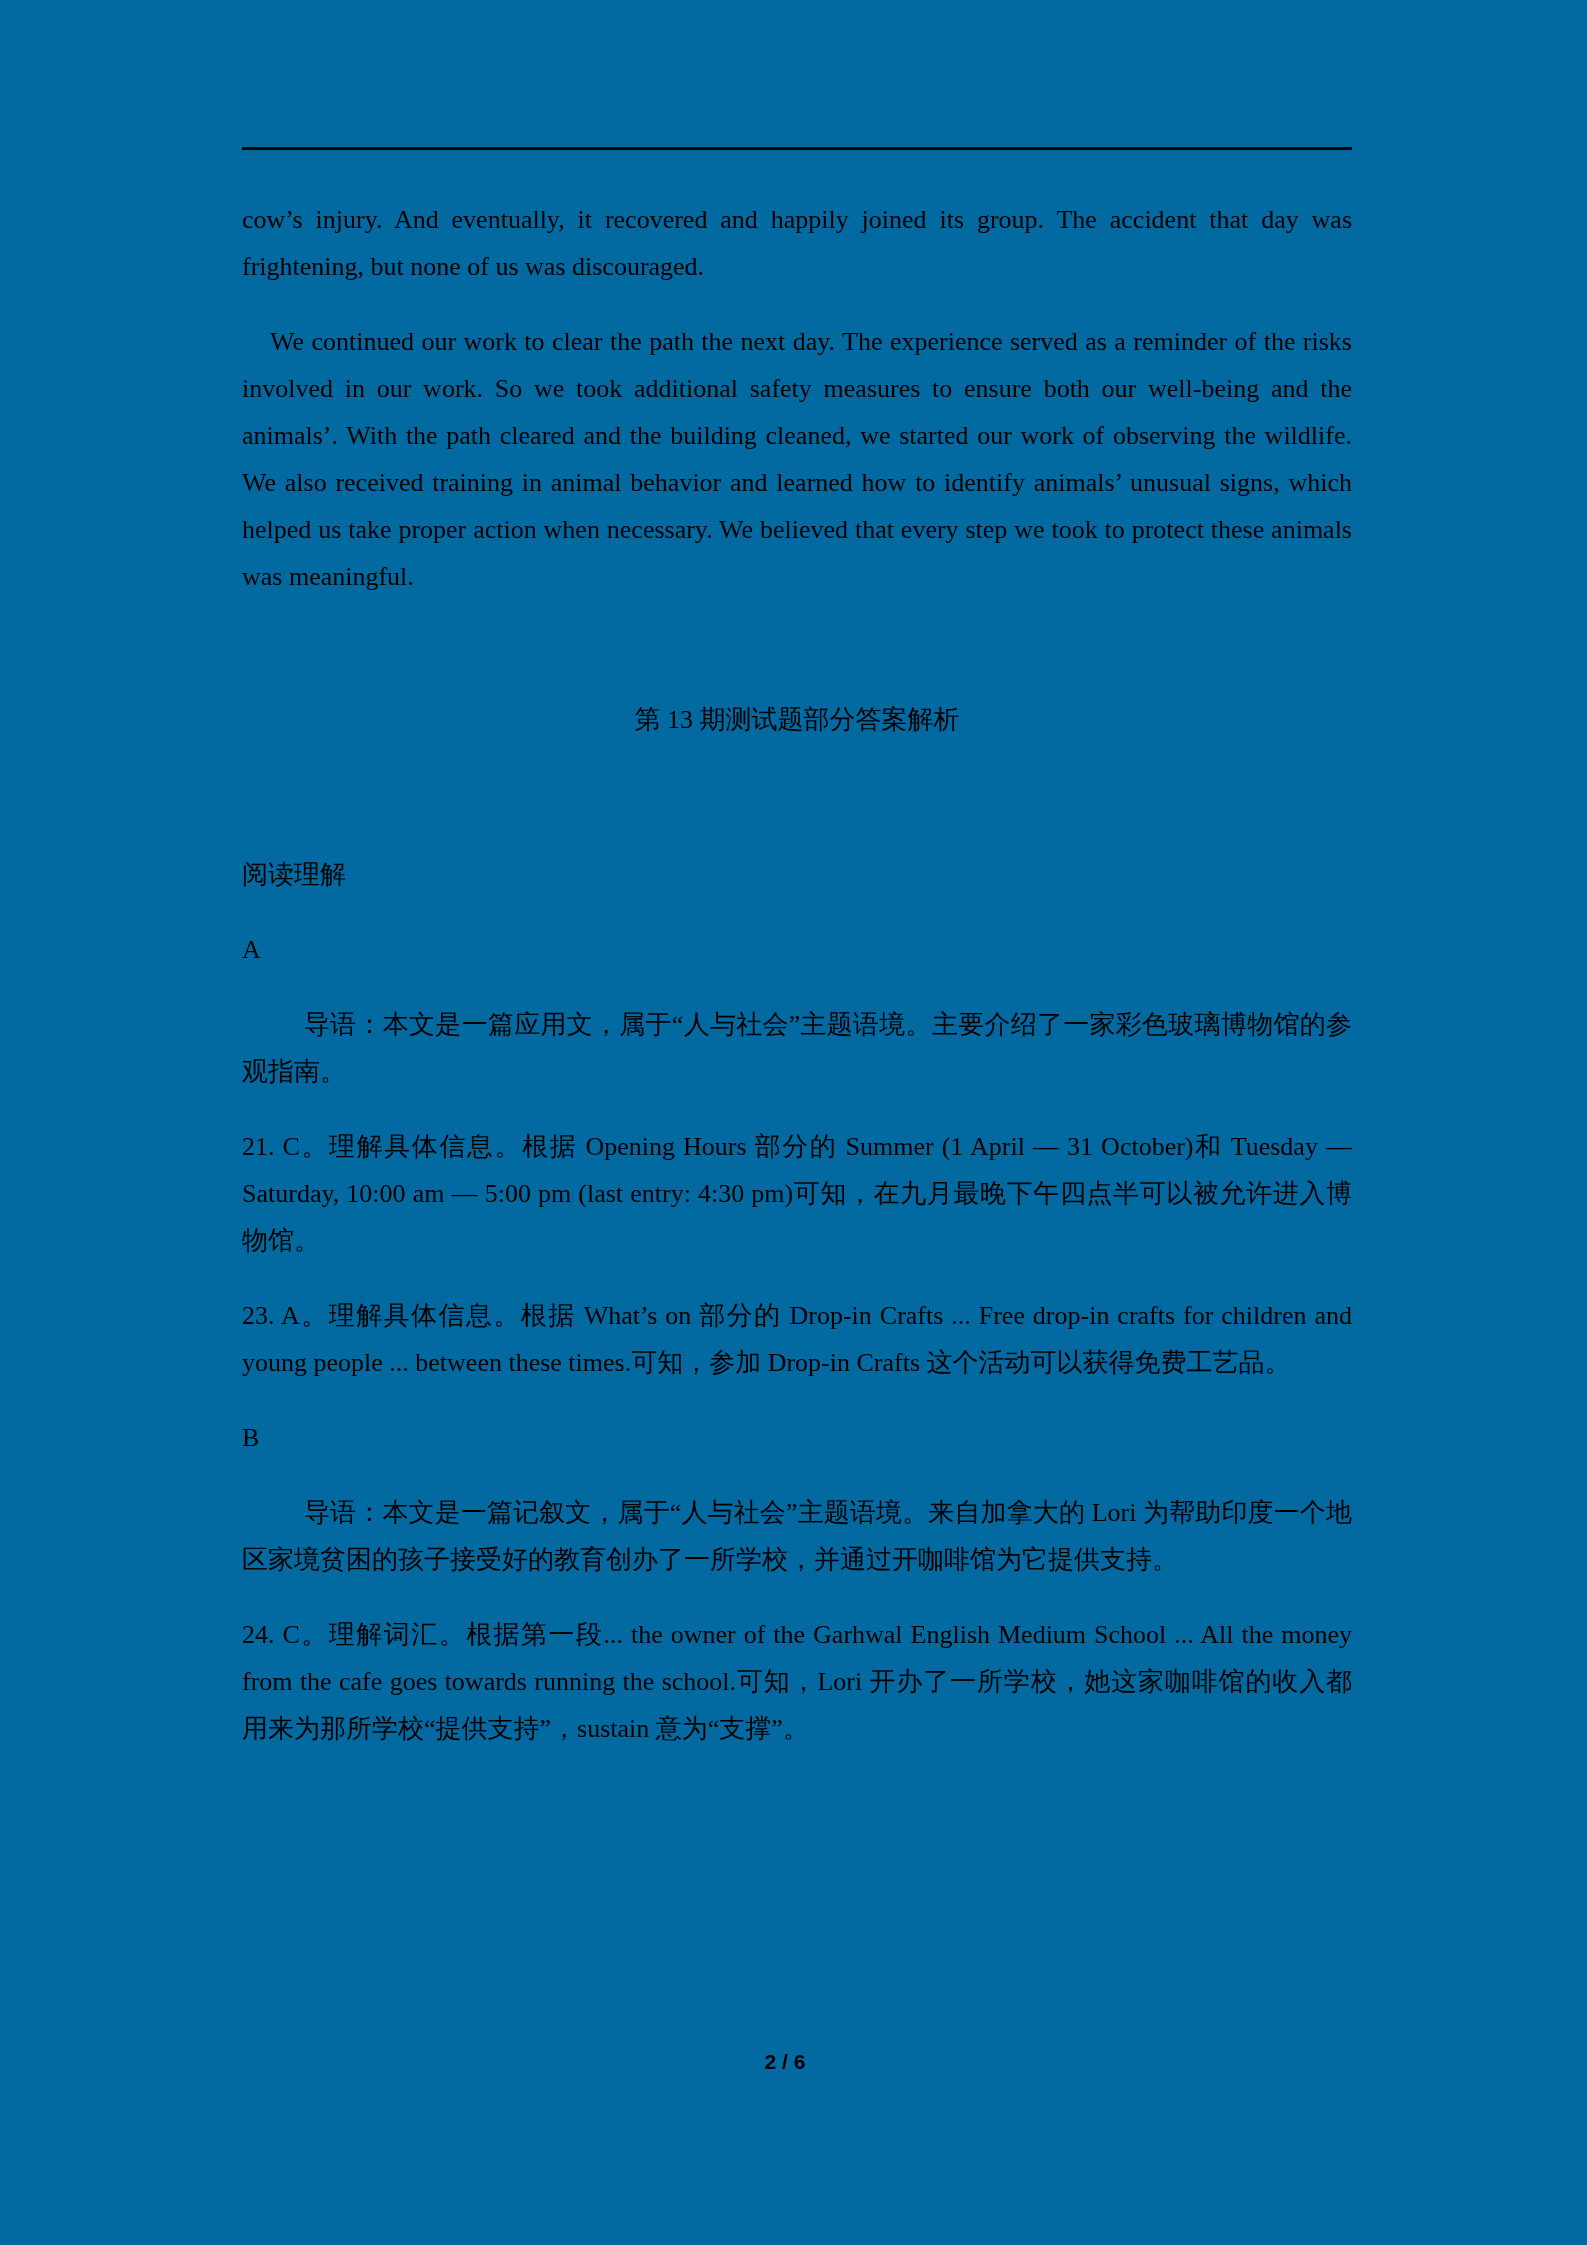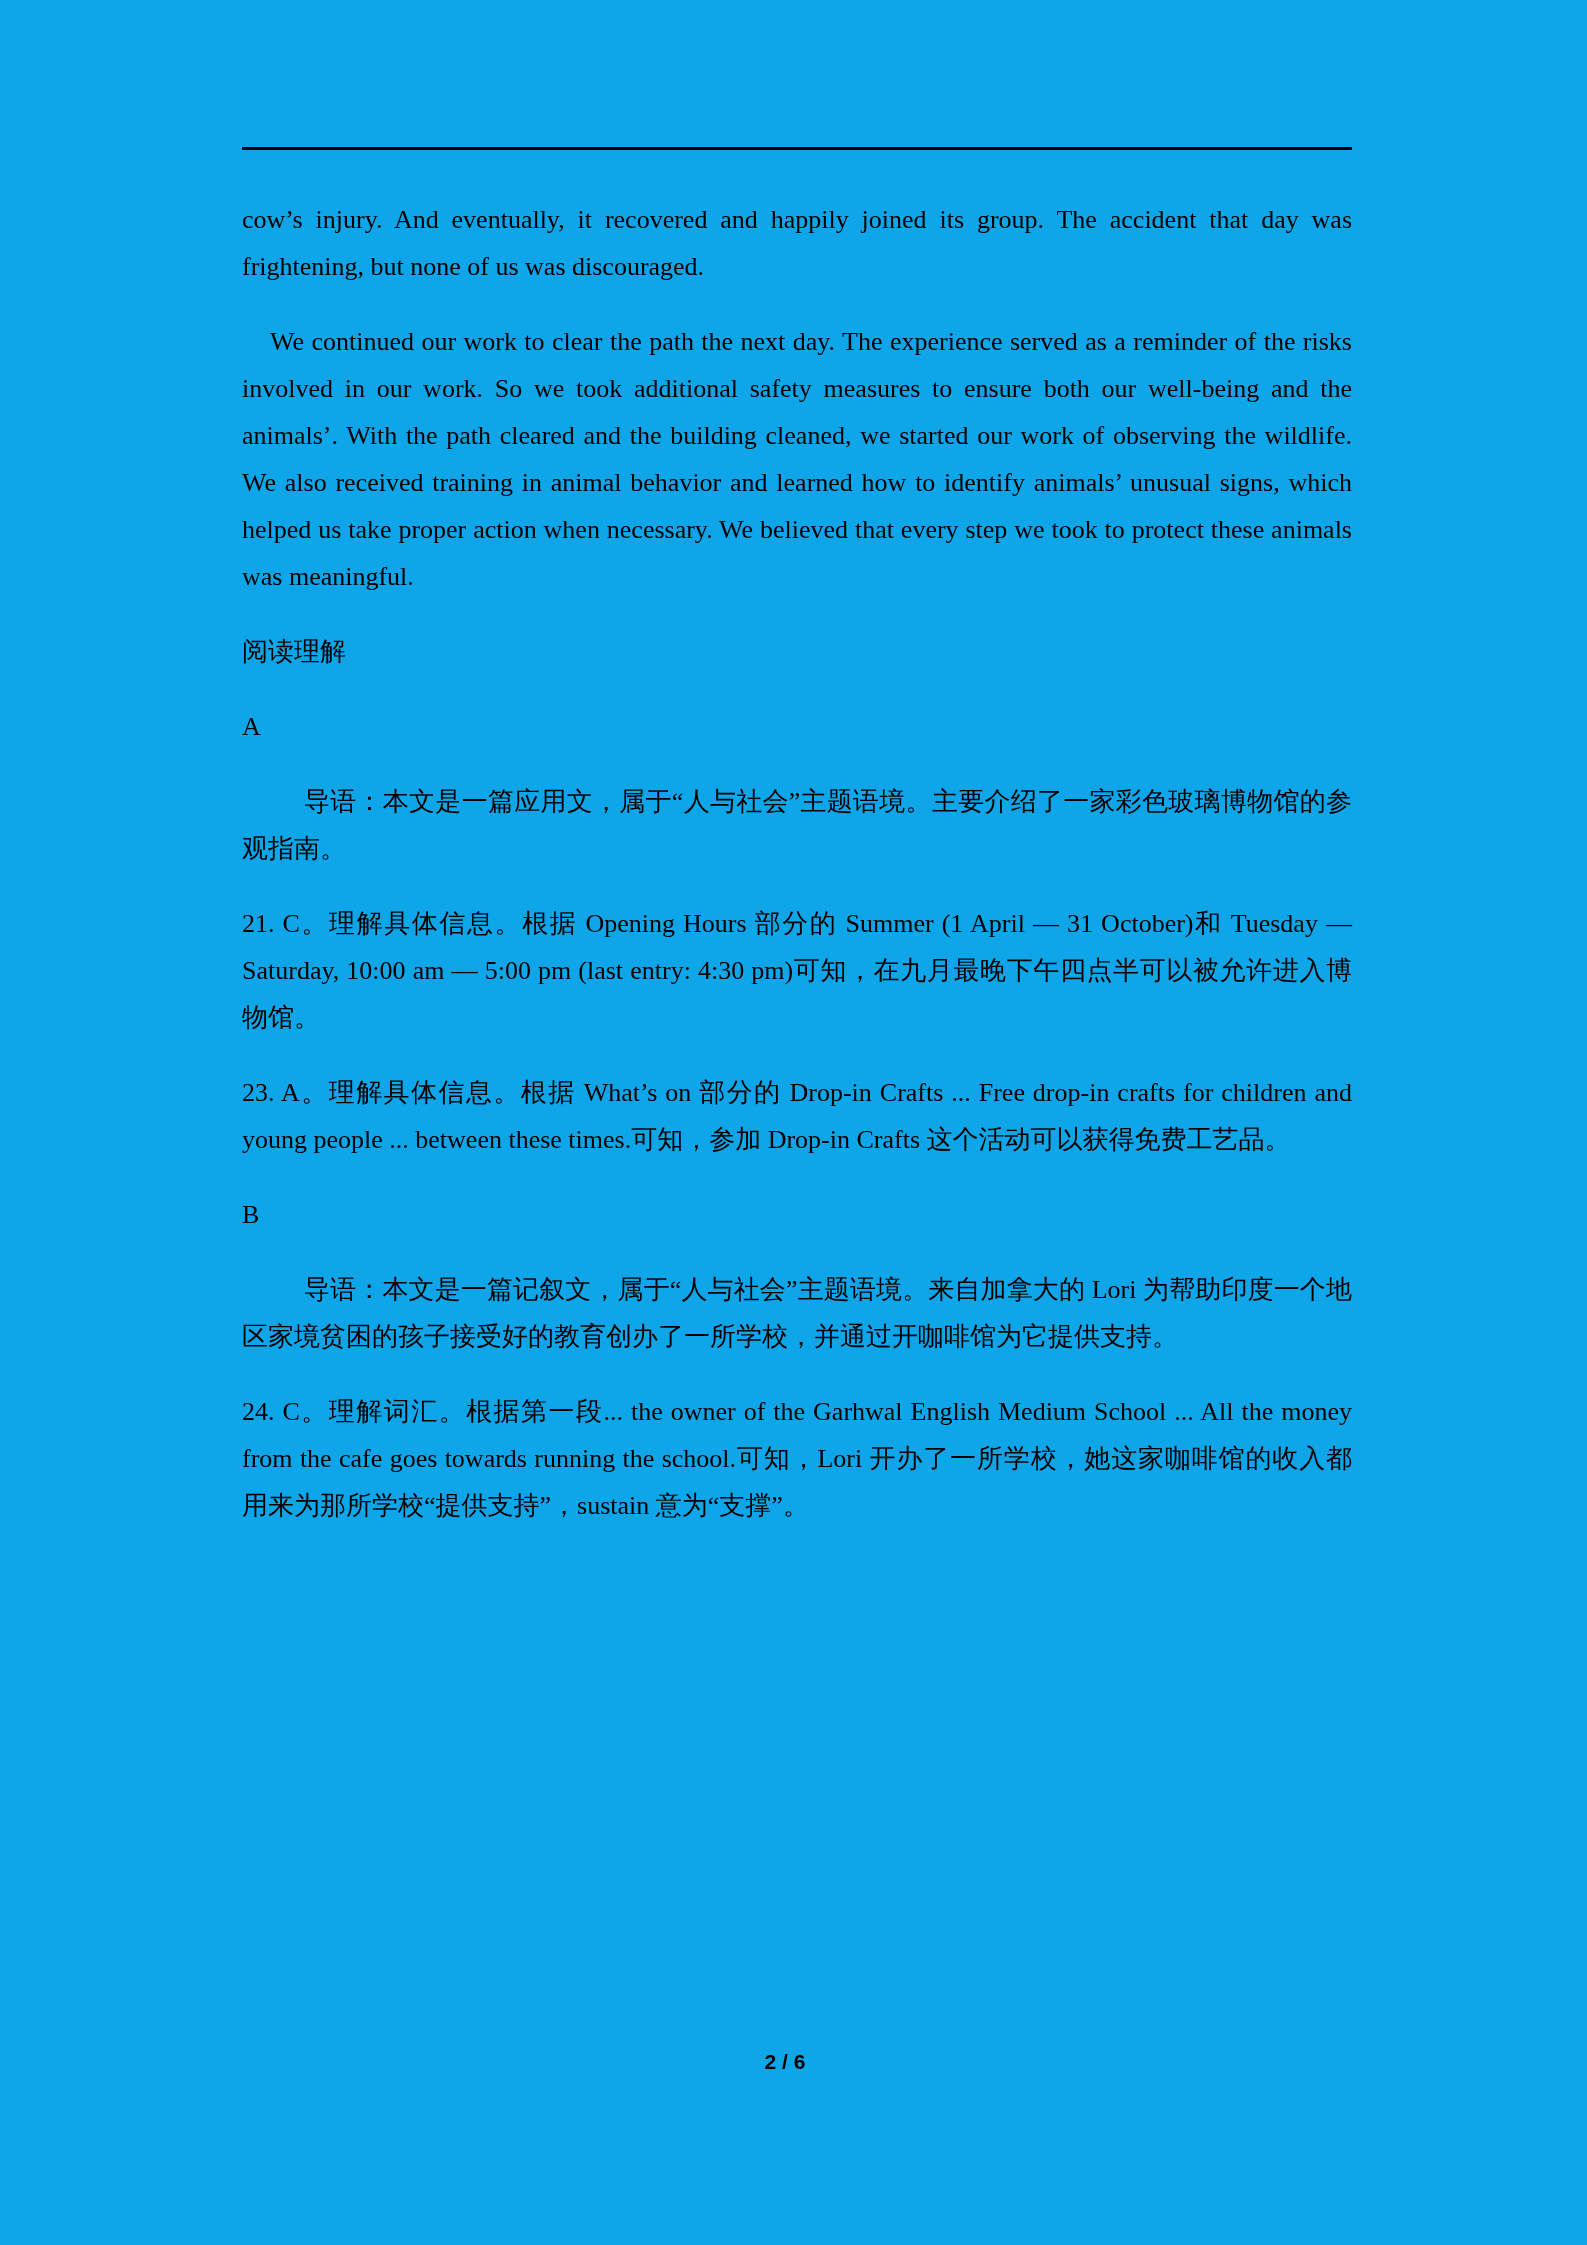--- a/index.html
+++ b/index.html
@@ -1,20 +1,20 @@
 <!DOCTYPE html>
 <html><head>
 <meta charset="utf-8">
 <style>
   html, body { margin: 0; padding: 0; background: #e8e8e8; }
   .page {
     position: relative;
     width: 1587px;
     height: 2245px;
-    background: #0ea5e9;
+    background: #0369a1;
     color: #000000;
     font-family: "Liberation Serif", "DejaVu Serif", serif;
     overflow: hidden;
     margin: 0 auto;
   }
   .header-rule {
     position: absolute;
     left: 242px;
     top: 147px;
     width: 1110px;
@@ -54,20 +54,21 @@
 </head>
 <body>
 
 <div class="page">
 
   <div class="header-rule"></div>
 
   <div class="content">
     <div class="para">cow’s injury. And eventually, it recovered and happily joined its group. The accident that day was frightening, but none of us was discouraged.</div>
     <div class="para indent-en">We continued our work to clear the path the next day. The experience served as a reminder of the risks involved in our work. So we took additional safety measures to ensure both our well-being and the animals’. With the path cleared and the building cleaned, we started our work of observing the wildlife. We also received training in animal behavior and learned how to identify animals’ unusual signs, which helped us take proper action when necessary. We believed that every step we took to protect these animals was meaningful.</div>
+    <div class="para doc-title">第 13 期测试题部分答案解析</div>
     <div class="para">阅读理解</div>
     <div class="para">A</div>
     <div class="para indent-cn">导语：本文是一篇应用文，属于“人与社会”主题语境。主要介绍了一家彩色玻璃博物馆的参观指南。</div>
     <div class="para">21. C。理解具体信息。根据 Opening Hours 部分的 Summer (1 April — 31 October)和 Tuesday — Saturday, 10:00 am — 5:00 pm (last entry: 4:30 pm)可知，在九月最晚下午四点半可以被允许进入博物馆。</div>
     <div class="para">23. A。理解具体信息。根据 What’s on 部分的 Drop-in Crafts ... Free drop-in crafts for children and young people ... between these times.可知，参加 Drop-in Crafts 这个活动可以获得免费工艺品。</div>
     <div class="para">B</div>
     <div class="para indent-cn">导语：本文是一篇记叙文，属于“人与社会”主题语境。来自加拿大的 Lori 为帮助印度一个地区家境贫困的孩子接受好的教育创办了一所学校，并通过开咖啡馆为它提供支持。</div>
     <div class="para">24. C。理解词汇。根据第一段... the owner of the Garhwal English Medium School ... All the money from the cafe goes towards running the school.可知，Lori 开办了一所学校，她这家咖啡馆的收入都用来为那所学校“提供支持”，sustain 意为“支撑”。</div>
   </div>
 

